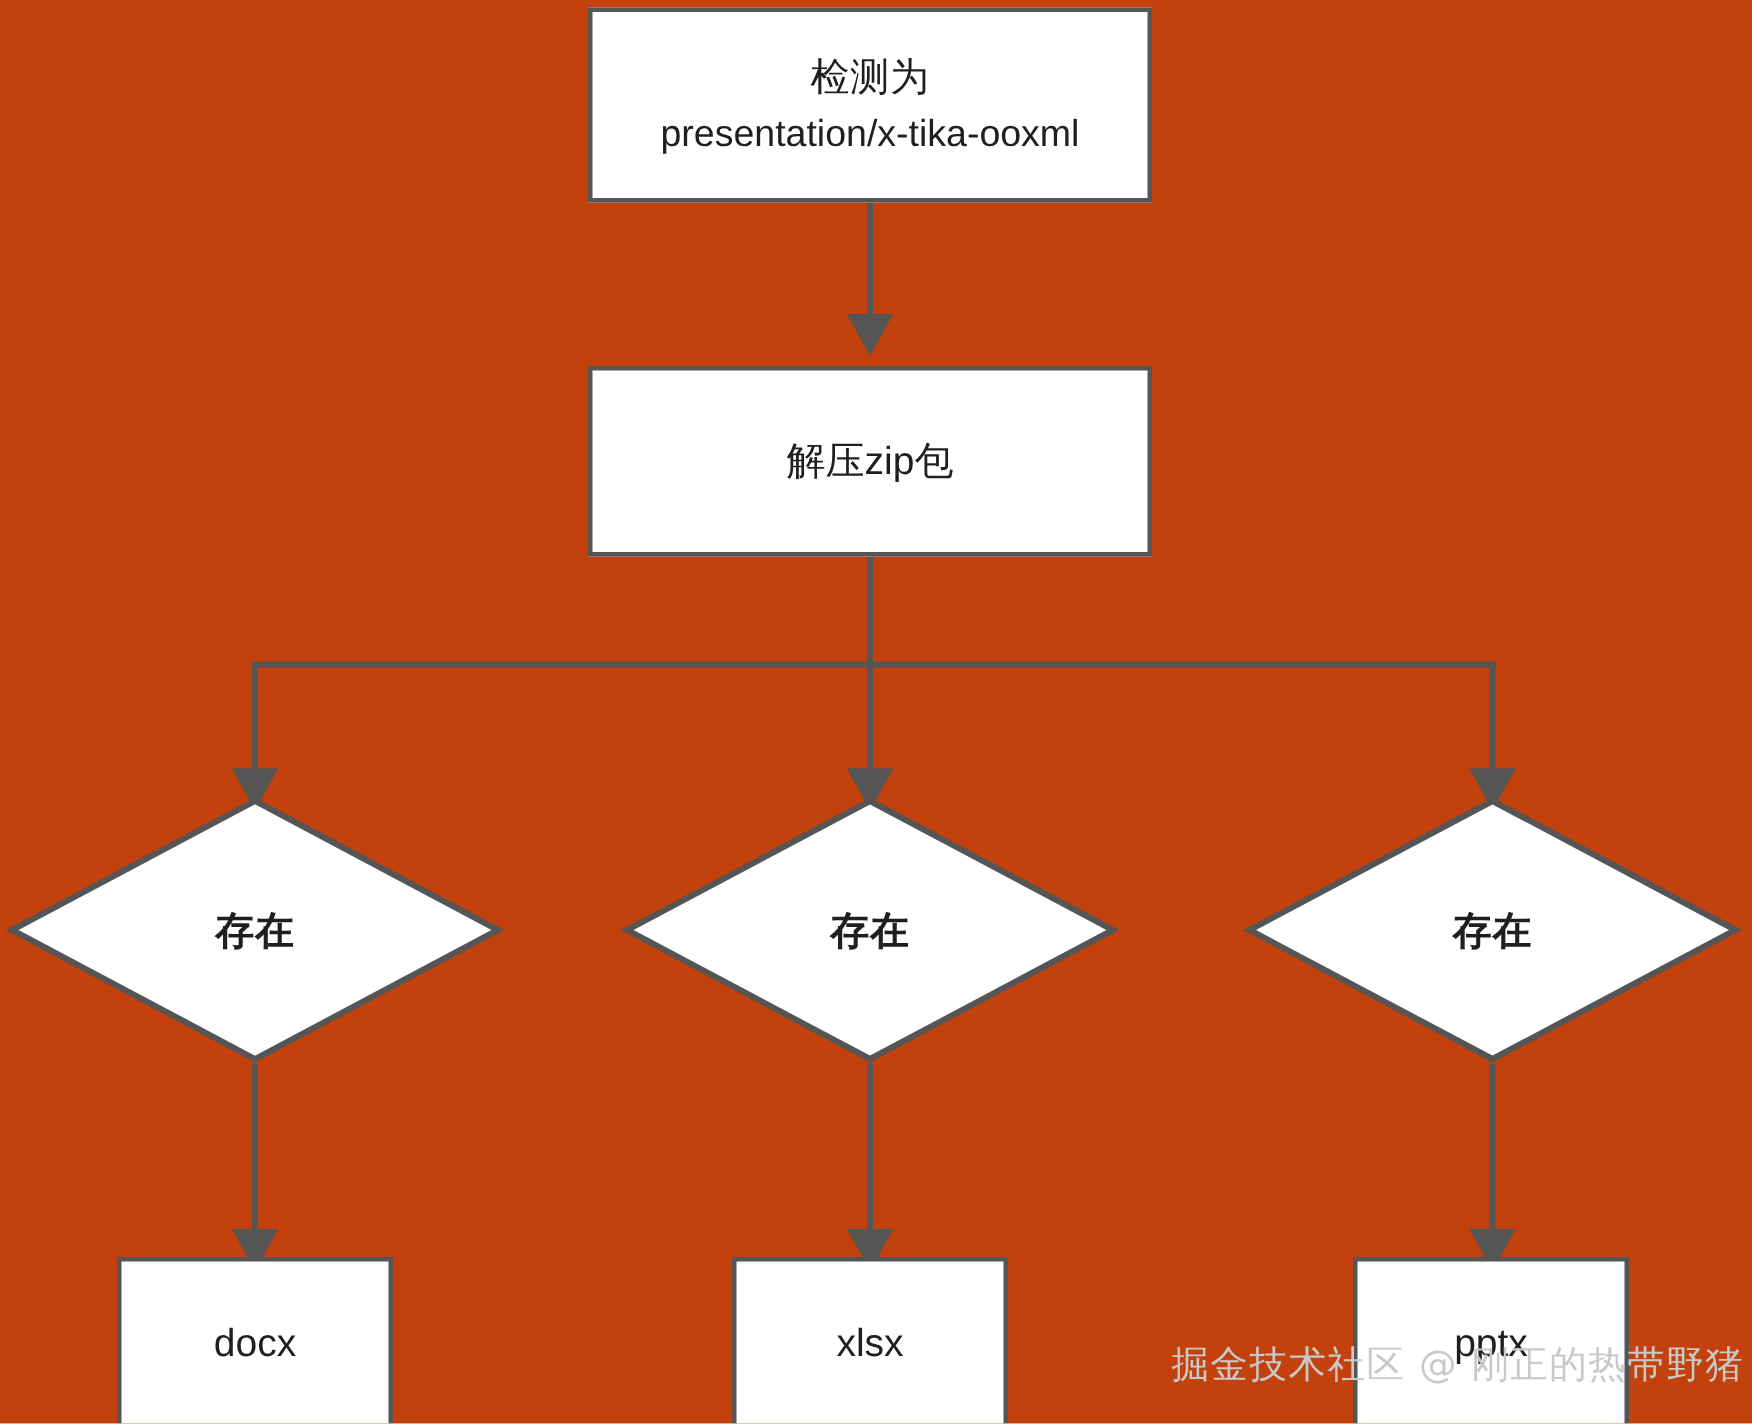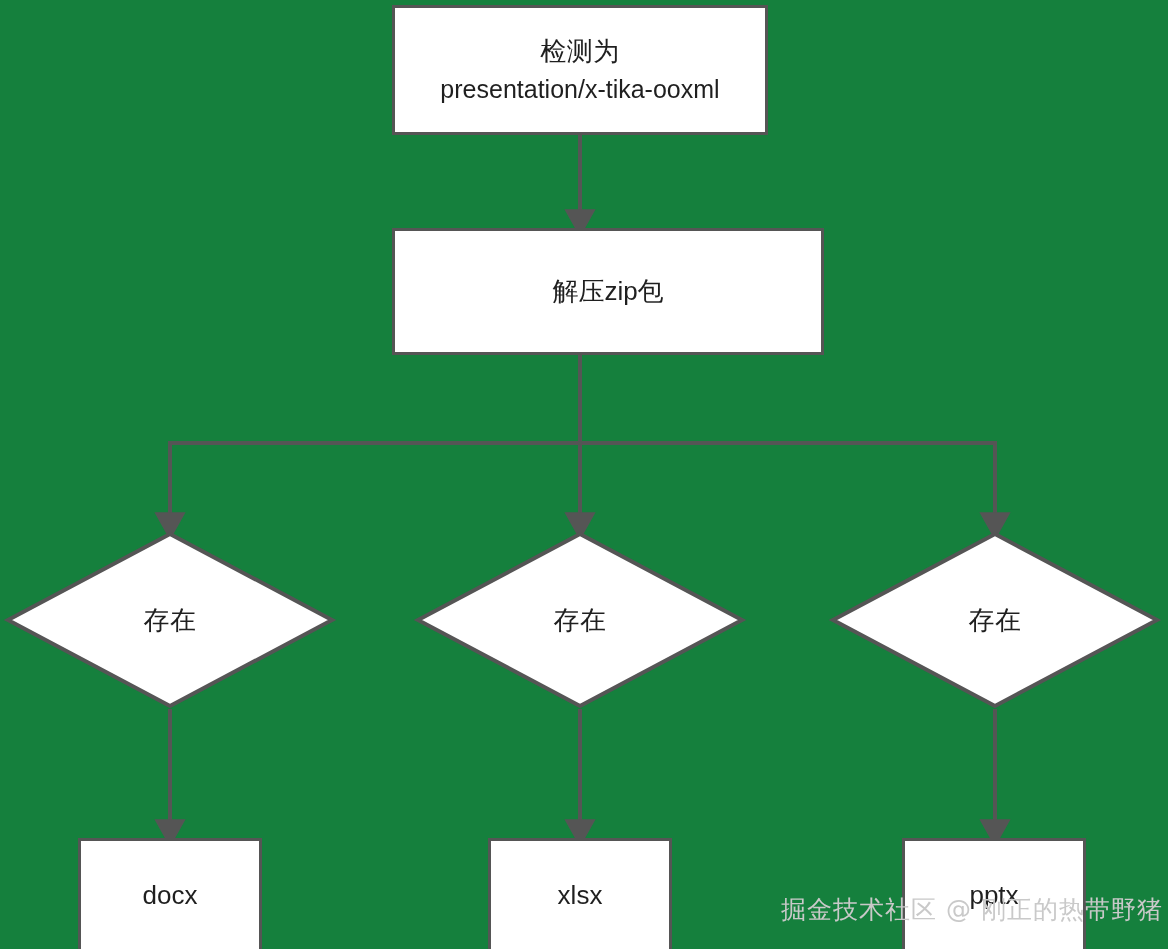--- a/index.html
+++ b/index.html
@@ -8,21 +8,21 @@
     background: #ffffff;
   }
   body {
     font-family: "Liberation Sans", "DejaVu Sans", sans-serif;
     -webkit-font-smoothing: antialiased;
   }
   #canvas {
     position: relative;
     width: 1168px;
     height: 949px;
-    background: #15803d;
+    background: #c2410c;
     overflow: hidden;
   }
   #edges {
     position: absolute;
     left: 0;
     top: 0;
     width: 1168px;
     height: 949px;
     pointer-events: none;
   }
@@ -66,20 +66,21 @@
     top: 0;
     width: 100%;
     height: 100%;
     display: flex;
     flex-direction: column;
     justify-content: center;
     text-align: center;
     color: #1f1f1f;
     line-height: 1.5;
     pointer-events: none;
+    font-weight: bold;
   }
   .diamond-label .d-cn {
     font-size: 26px;
     letter-spacing: 0.5px;
   }
   .diamond-label .d-code {
     font-size: 25px;
     white-space: nowrap;
   }
   .watermark {
@@ -120,21 +121,21 @@
     <line x1="580" y1="709" x2="580" y2="832" stroke="#555555" stroke-width="4" marker-end="url(#arrowhead)"></line>
 
     <line x1="995" y1="709" x2="995" y2="832" stroke="#555555" stroke-width="4" marker-end="url(#arrowhead)"></line>
   </svg>
 
   <div class="node rect-node" style="left:392px; top:5px; width:376px; height:130px;">
     <div class="line-cn">检测为</div>
     <div class="line-code">presentation/x-tika-ooxml</div>
   </div>
 
-  <div class="node rect-node" style="left:392px; top:228px; width:432px; height:127px;">
+  <div class="node rect-node" style="left:392px; top:244px; width:376px; height:127px;">
     <div class="line-solo">解压zip包</div>
   </div>
 
   <div class="diamond-wrap" style="left:5px; top:531px; width:330px; height:178px;">
     <svg width="330" height="178" viewBox="0 0 330 178">
       <polygon points="165,3 327,89 165,175 3,89" fill="#ffffff" stroke="#555555" stroke-width="4" stroke-linejoin="miter"></polygon>
     </svg>
     <div class="diamond-label">
       <div class="d-cn">存在</div>
     </div>

